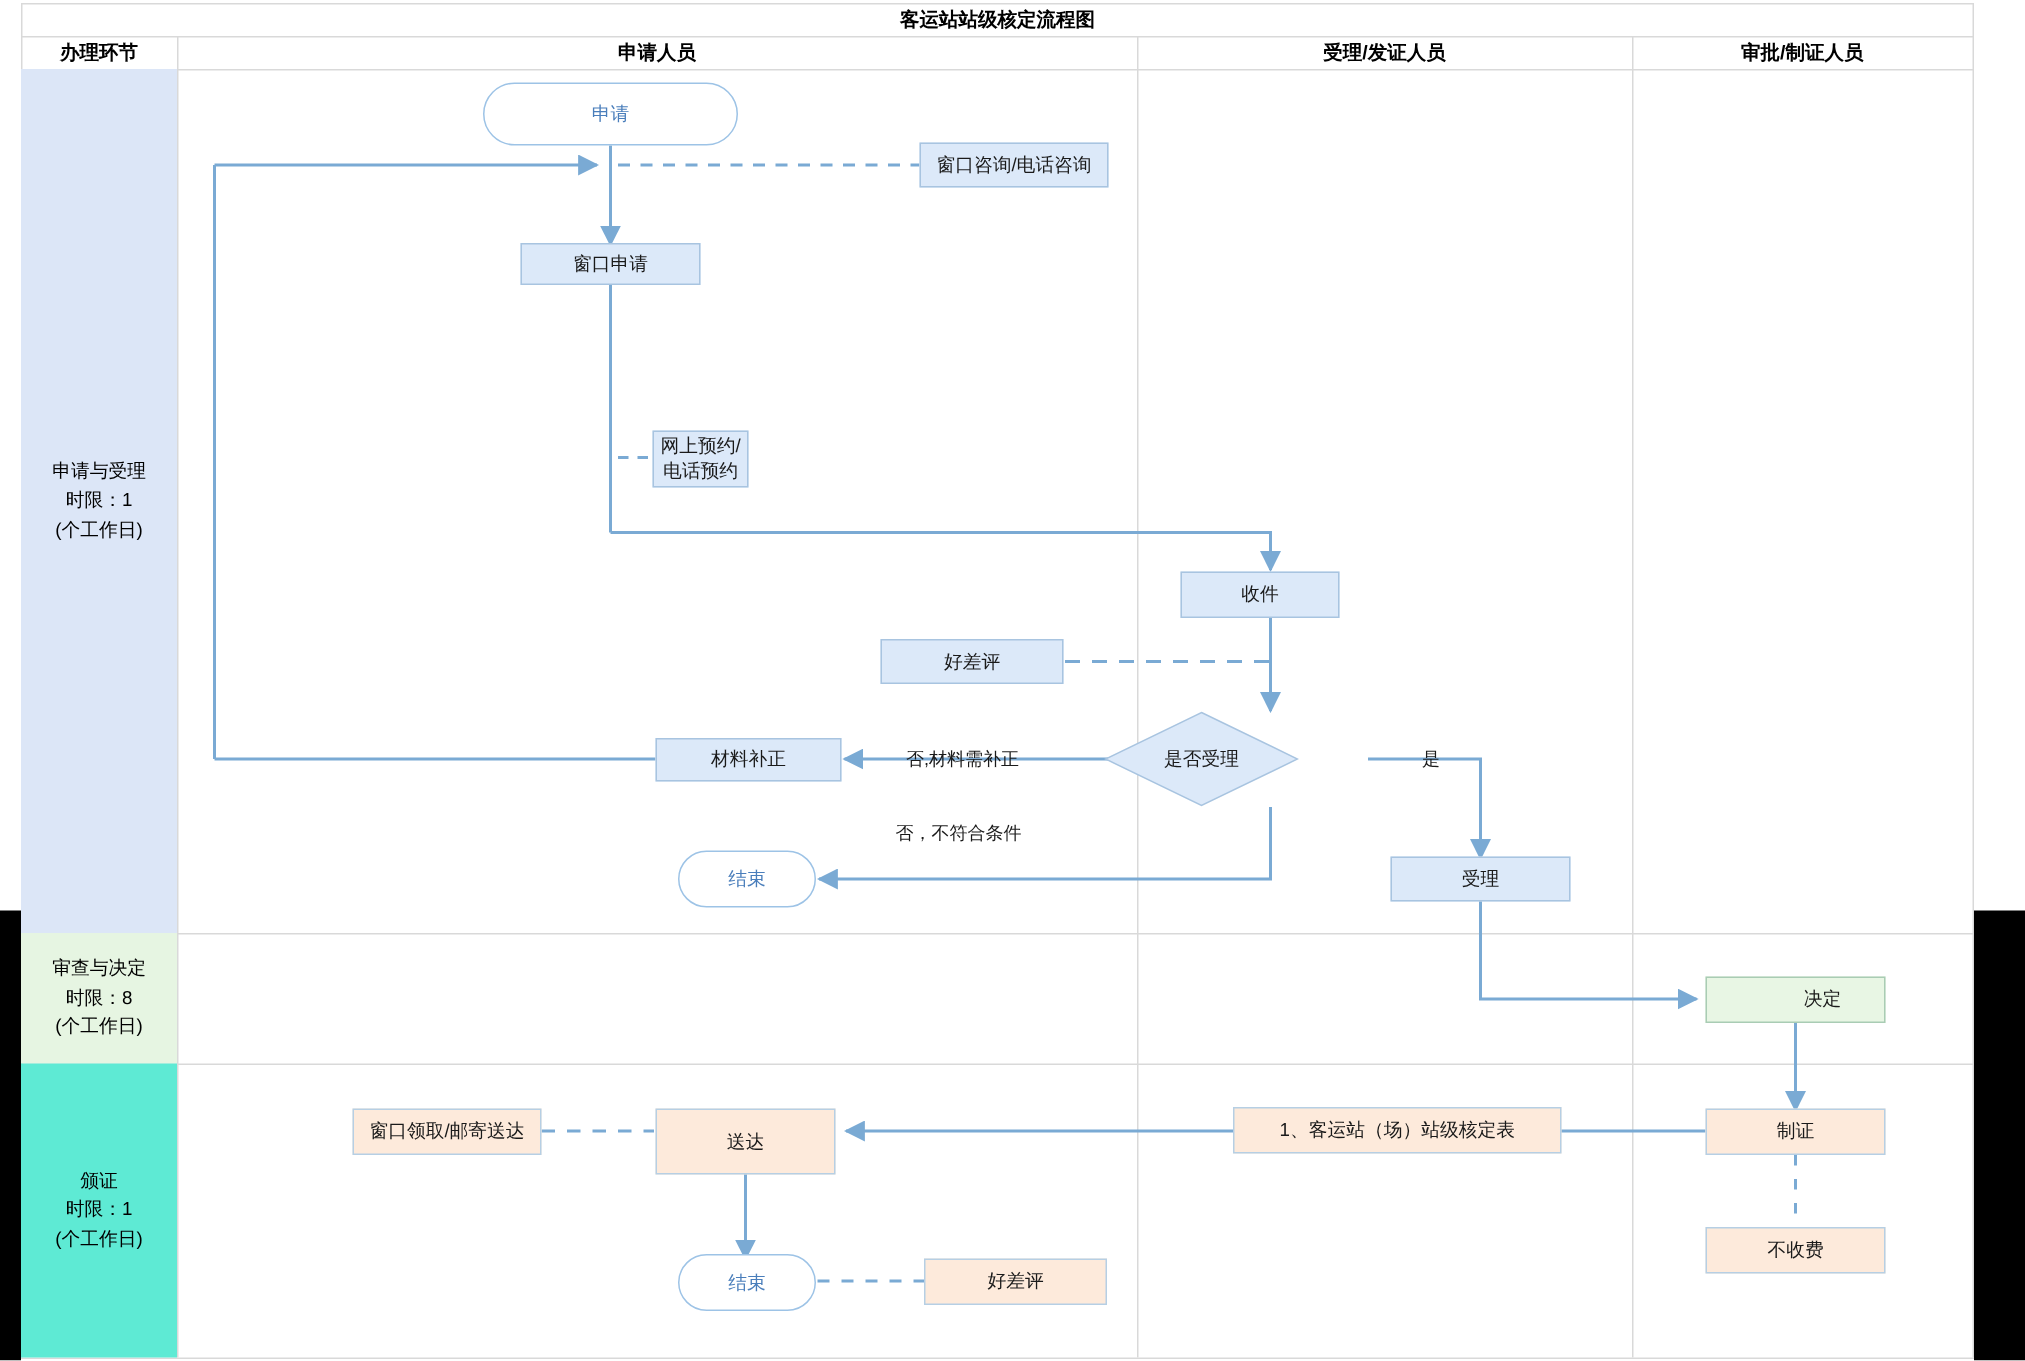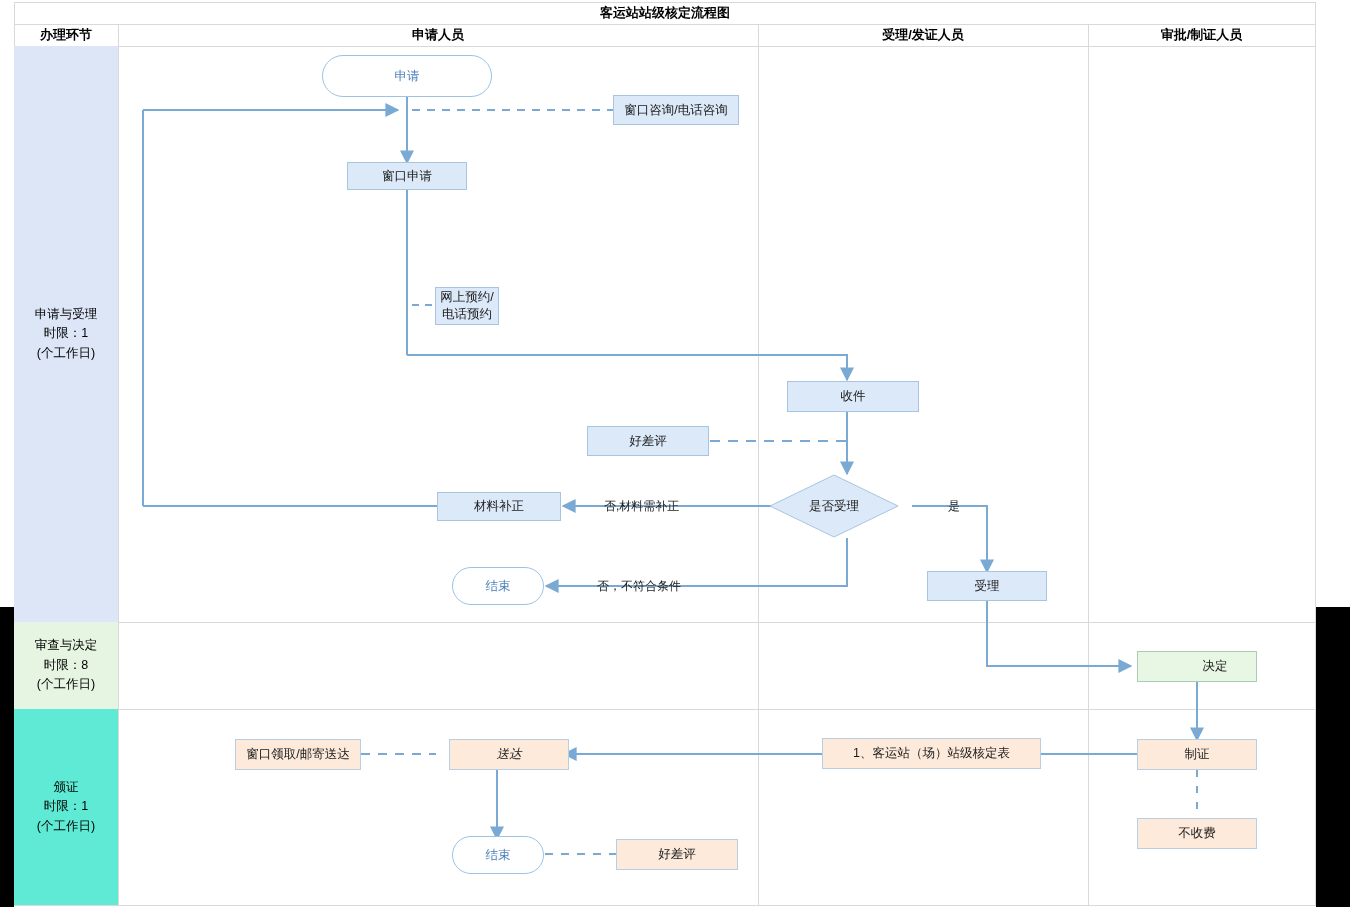--- a/index.html
+++ b/index.html
@@ -223,53 +223,53 @@
 
   <div class="node node-terminator" style="left:322px; top:55px; width:170px; height:42px;">申请</div>
 
   <div class="node node-note" style="left:613px; top:95px; width:126px; height:30px;">窗口咨询/电话咨询</div>
 
   <div class="node node-process" style="left:347px; top:162px; width:120px; height:28px;">窗口申请</div>
 
   <div class="node node-note" style="left:435px; top:287px; width:64px; height:38px;">网上预约/
 电话预约</div>
 
-  <div class="node node-process" style="left:787px; top:381px; width:132px; height:31px;">收件</div>
+  <div class="node node-process" style="left:787px; top:381px; width:106px; height:31px;">收件</div>
 
   <div class="node node-note" style="left:587px; top:426px; width:122px; height:30px;">好差评</div>
 
-  <div class="node node-decision" style="left:769px; top:474px; width:130px; height:64px;">
+  <div class="node node-decision" style="left:736px; top:474px; width:130px; height:64px;">
     <svg width="130" height="64" viewBox="0 0 130 64" style="position:absolute;left:0;top:0;">
       <polygon points="65,1 129,32 65,63 1,32" fill="#dce9f9" stroke="#a8c4e0" stroke-width="1"></polygon>
     </svg>
     <span class="dlabel">是否受理</span>
   </div>
 
   <div class="node node-process" style="left:437px; top:492px; width:124px; height:29px;">材料补正</div>
 
   <div class="node node-terminator" style="left:452px; top:567px; width:92px; height:38px;">结束</div>
 
   <div class="node node-process" style="left:927px; top:571px; width:120px; height:30px;">受理</div>
 
   <div class="node node-green" style="left:1137px; top:651px; width:120px; height:31px;padding-left:36px;">决定</div>
 
   <div class="node node-orange" style="left:1137px; top:739px; width:120px; height:31px;">制证</div>
 
   <div class="node node-orange" style="left:1137px; top:818px; width:120px; height:31px;">不收费</div>
 
   <div class="node node-orange" style="left:822px; top:738px; width:219px; height:31px;">1、客运站（场）站级核定表</div>
 
-  <div class="node node-orange" style="left:449px; top:739px; width:120px; height:31px;font-style:italic;">送达</div>
+  <div class="node node-orange" style="left:437px; top:739px; width:120px; height:44px;">送达</div>
 
   <div class="node node-orange" style="left:235px; top:739px; width:126px; height:31px;">窗口领取/邮寄送达</div>
 
   <div class="node node-terminator" style="left:452px; top:836px; width:92px; height:38px;">结束</div>
 
   <div class="node node-orange" style="left:616px; top:839px; width:122px; height:31px;">好差评</div>
 
   <div class="edge-label" style="left:948px; top:498px;">是</div>
   <div class="edge-label" style="left:604px; top:498px;">否,材料需补正</div>
-  <div class="edge-label" style="left:597px; top:578px;">否，不符合条件</div>
+  <div class="edge-label" style="left:597px; top:547px;">否，不符合条件</div>
 
   <div class="letterbox" style="left:0px;    top:607px; width:14px; height:300px;"></div>
   <div class="letterbox" style="left:1316px; top:607px; width:34px; height:300px;"></div>
 
 </div>
 
 </body></html>

